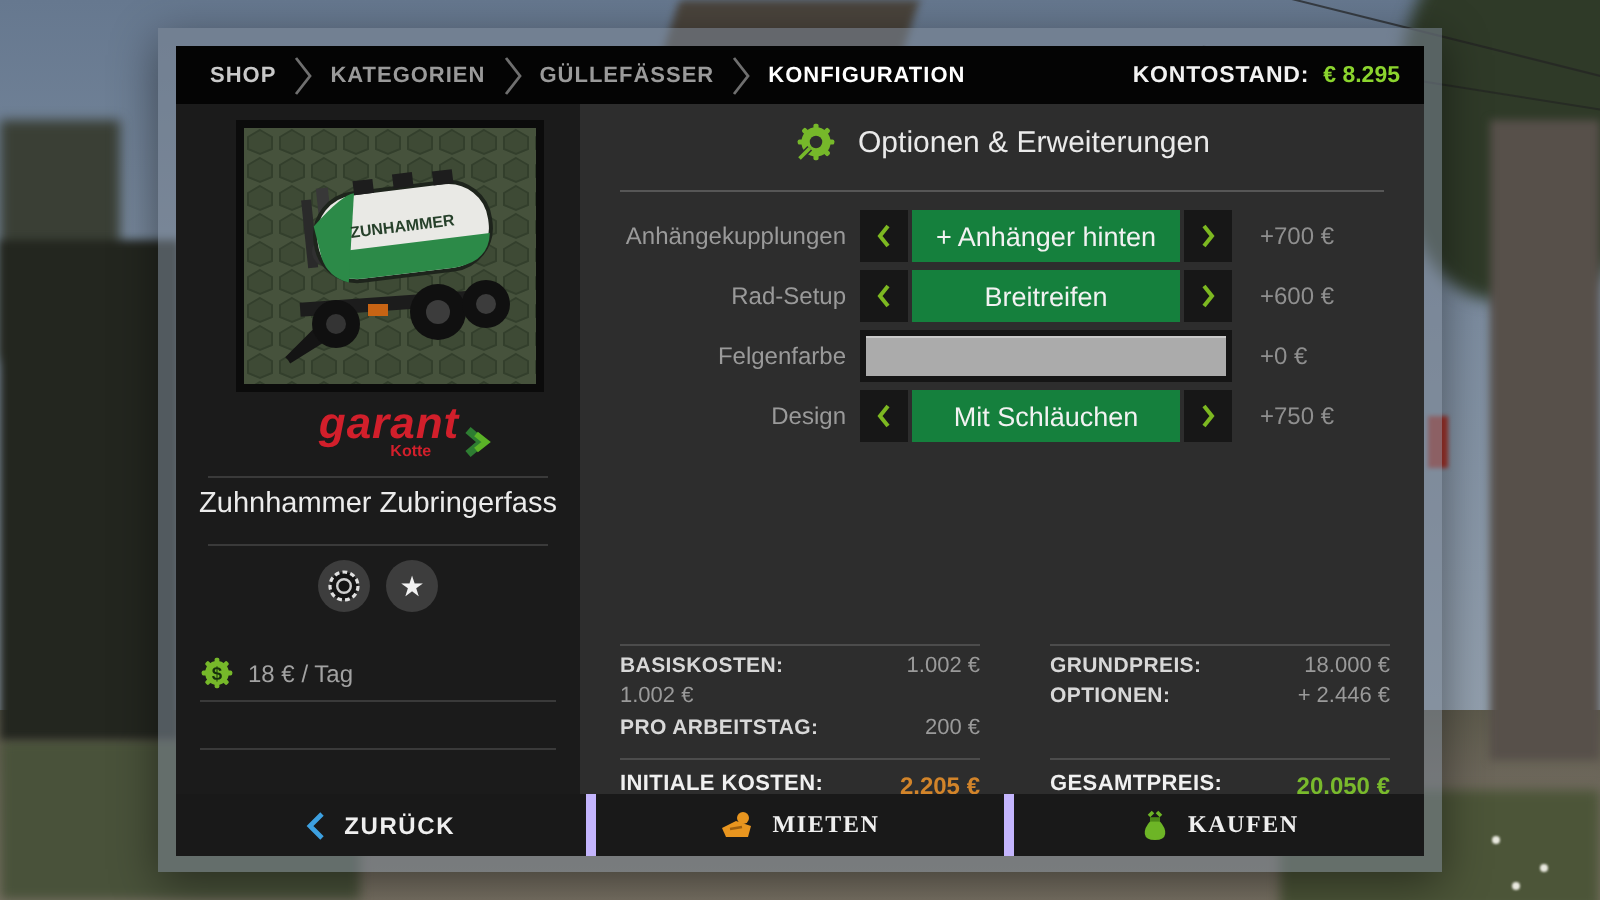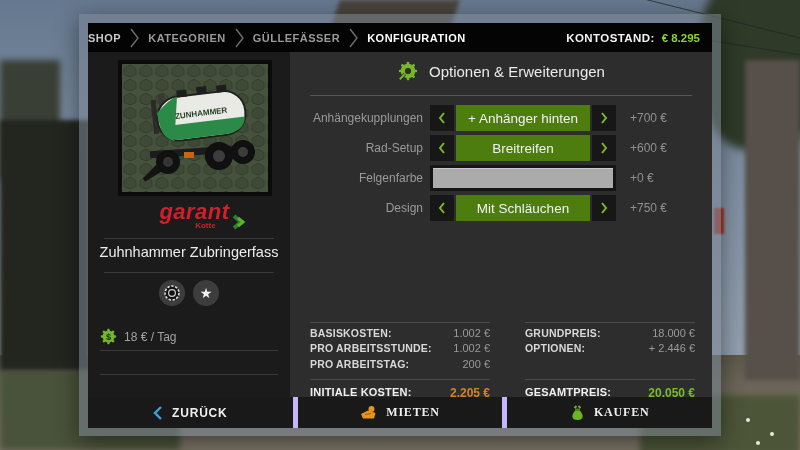--- a/index.html
+++ b/index.html
@@ -26,21 +26,21 @@
   .daisy{position:absolute;width:4px;height:4px;border-radius:50%;background:#e9e9df;filter:blur(.5px);}
 
   
   .frame{position:absolute;left:79px;top:14px;width:642px;height:422px;
          background:rgba(122,133,148,.55);box-shadow:0 6px 22px rgba(0,0,0,.45);}
   .dialog{position:absolute;left:88px;top:23px;width:624px;height:405px;background:#1a1a1a;}
 
   
   .topbar{position:absolute;left:0;top:0;width:624px;height:29px;background:#040404;
           display:flex;align-items:center;}
-  .bc{display:flex;align-items:center;gap:9px;}
+  .bc{display:flex;align-items:center;gap:9px;padding-left:17px;}
   .bc span.item{font-size:11px;font-weight:bold;letter-spacing:.5px;}
   .bc-light{color:#c9c9c9;} .bc-dim{color:#9a9a9a;} .bc-active{color:#ffffff;}
   .bc svg{display:block;}
   .konto{margin-left:auto;padding-right:12px;display:flex;gap:7px;align-items:center;}
   .konto .kl{font-size:11.5px;font-weight:bold;color:#f2f2f2;letter-spacing:.4px;}
   .konto .kv{font-size:11.5px;font-weight:bold;color:#8bd42e;}
 
   
   .body{position:absolute;left:0;top:29px;width:624px;height:374px;}
   .lp{position:absolute;left:0;top:0;width:202px;height:345px;background:#1b1b1b;}
@@ -66,21 +66,21 @@
 
   
   .rp-header{position:absolute;left:0;top:8px;width:422px;display:flex;justify-content:center;align-items:center;gap:10px;}
   .rp-title{font-size:15px;color:#eaeaea;}
   .rp-hdiv{position:absolute;left:20px;top:43px;width:382px;height:1px;background:#565656;}
 
   .opt-row{position:absolute;left:0;height:26px;display:flex;align-items:center;}
   .opt-label{width:140px;text-align:right;font-size:12px;color:#9a9a9a;box-sizing:border-box;padding-right:7px;}
   .selector{width:186px;height:26px;display:flex;gap:2px;}
   .sel-arrow{width:24px;height:26px;background:#171717;display:flex;align-items:center;justify-content:center;cursor:pointer;}
-  .sel-val{flex:1;height:26px;background:#4d7c0f;display:flex;align-items:center;justify-content:center;
+  .sel-val{flex:1;height:26px;background:#15803d;display:flex;align-items:center;justify-content:center;
            font-size:13.5px;color:#f2f2f2;text-align:right;}
   .swatch{width:186px;height:26px;background:#151515;box-sizing:border-box;padding:3px;cursor:pointer;}
   .swatch-fill{width:100%;height:100%;border-top:1px solid #c9c9c9;box-sizing:border-box;}
   .opt-price{margin-left:14px;font-size:12px;color:#8f8f8f;}
 
   .costcol{position:absolute;top:270px;width:180px;}
   .costcol .cdiv{height:1px;background:#4c4c4c;}
   .crow{display:flex;justify-content:space-between;align-items:baseline;margin-top:3.5px;}
   .crow .cl{font-size:10.5px;font-weight:bold;color:#d8d8d8;letter-spacing:.2px;}
   .crow .cv{font-size:11px;color:#9a9a9a;}
@@ -316,21 +316,20 @@
           <span class="opt-price">+750 €</span>
         </div>
 
         <div class="costcol" style="left:20px;">
           <div class="cdiv"></div>
           <div class="crow">
             <span class="cl">BASISKOSTEN:</span>
             <span class="cv">1.002 €</span>
           </div>
           <div class="crow">
-            <span class="cl">PRO ARBEITSSTUNDE:</span>
             <span class="cv">1.002 €</span>
           </div>
           <div class="crow">
             <span class="cl">PRO ARBEITSTAG:</span>
             <span class="cv">200 €</span>
           </div>
           <div class="cgap"></div>
           <div class="cdiv"></div>
           <div class="ctotal">
             <span class="cl">INITIALE KOSTEN:</span>

